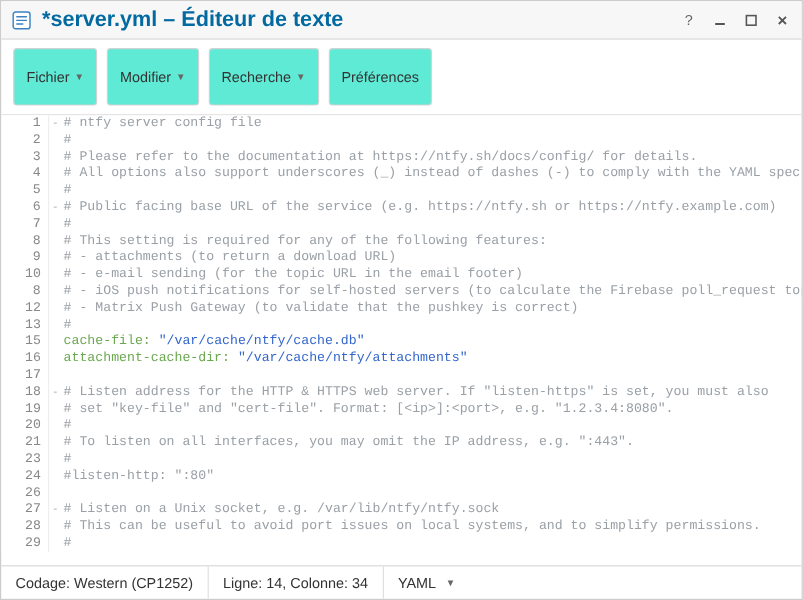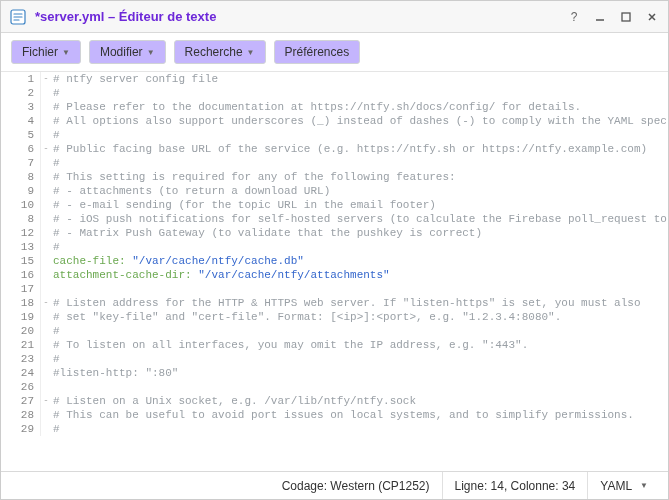--- a/index.html
+++ b/index.html
@@ -1,35 +1,35 @@
 <!DOCTYPE html>
 <html><head>
 <meta charset="utf-8">
 <style>
 * { margin: 0; padding: 0; box-sizing: border-box; }
 body { font-family: -apple-system, "Helvetica Neue", Arial, sans-serif; font-size: 12px; background: #fff; width: 669px; height: 500px; overflow: hidden; display: flex; flex-direction: column; border: 1px solid #ccc; }
 .titlebar { display: flex; align-items: center; height: 32px; padding: 0 8px; border-bottom: 1px solid #d9d9d9; background: #f7f7f7; }
 .titlebar .app-icon { width: 18px; height: 18px; display: inline-flex; align-items: center; justify-content: center; margin-right: 8px; }
-.titlebar .title { font-weight: 600; color: #6d28d9; font-size: 13px; }
+.titlebar .title { font-weight: 600; color: #0369a1; font-size: 18px; }
 .titlebar .spacer { flex: 1; }
 .titlebar .win-btn { width: 16px; height: 16px; margin-left: 10px; display: inline-flex; align-items: center; justify-content: center; color: #666; cursor: pointer; }
 .toolbar { display: flex; align-items: center; padding: 7px 10px; gap: 8px; border-bottom: 1px solid #e5e5e5; }
-.toolbar .btn { background: #c4b5fd; border: 1px solid #d0d3d6; border-radius: 3px; padding: 4px 10px; font-size: 12px; color: #333; cursor: pointer; display: inline-flex; align-items: center; gap: 4px; }
+.toolbar .btn { background: #5eead4; border: 1px solid #d0d3d6; border-radius: 3px; padding: 16px 10px; font-size: 12px; color: #333; cursor: pointer; display: inline-flex; align-items: center; gap: 4px; }
 .toolbar .btn .caret { font-size: 8px; color: #666; }
 .editor { flex: 1; overflow: auto; font-family: Menlo, Consolas, "Courier New", monospace; font-size: 11px; line-height: 14px; position: relative; }
 .line { display: flex; white-space: pre; }
 .line.highlighted { background: #fdf6d9; }
 .gutter { width: 40px; text-align: right; padding-right: 6px; color: #888; background: #fff; border-right: 1px solid #eee; user-select: none; flex-shrink: 0; }
 .fold { width: 10px; color: #aaa; font-size: 9px; text-align: center; flex-shrink: 0; user-select: none; }
 .code { padding-left: 2px; flex: 1; overflow: hidden; }
 .c-comment { color: #9aa0a6; }
 .c-key { color: #6aa84f; }
 .c-string { color: #3366cc; }
 .cursor { display: inline-block; width: 1px; height: 12px; background: #000; vertical-align: -2px; }
-.statusbar { display: flex; align-items: center; height: 28px; border-top: 1px solid #d9d9d9; font-size: 12px; color: #333; justify-content: flex-end; padding-right: 8px; }
+.statusbar { display: flex; align-items: center; height: 28px; border-top: 1px solid #d9d9d9; font-size: 12px; color: #333; justify-content: flex-start; padding-right: 8px; }
 .statusbar .cell { padding: 0 12px; border-left: 1px solid #e0e0e0; height: 100%; display: flex; align-items: center; }
 .statusbar .cell:first-child { border-left: none; }
 .statusbar .lang { display: flex; align-items: center; gap: 8px; }
 .statusbar .caret-down { font-size: 8px; color: #666; }
 </style>
 </head>
 <body>
 
 <div class="titlebar">
   <span class="app-icon">

